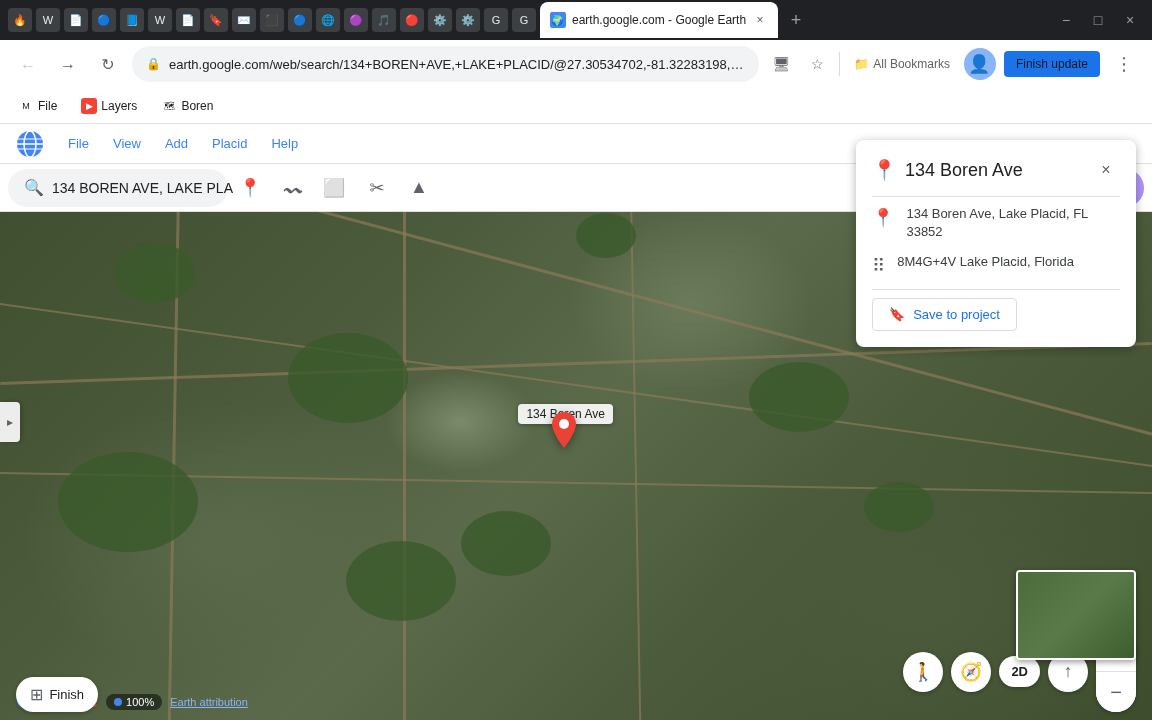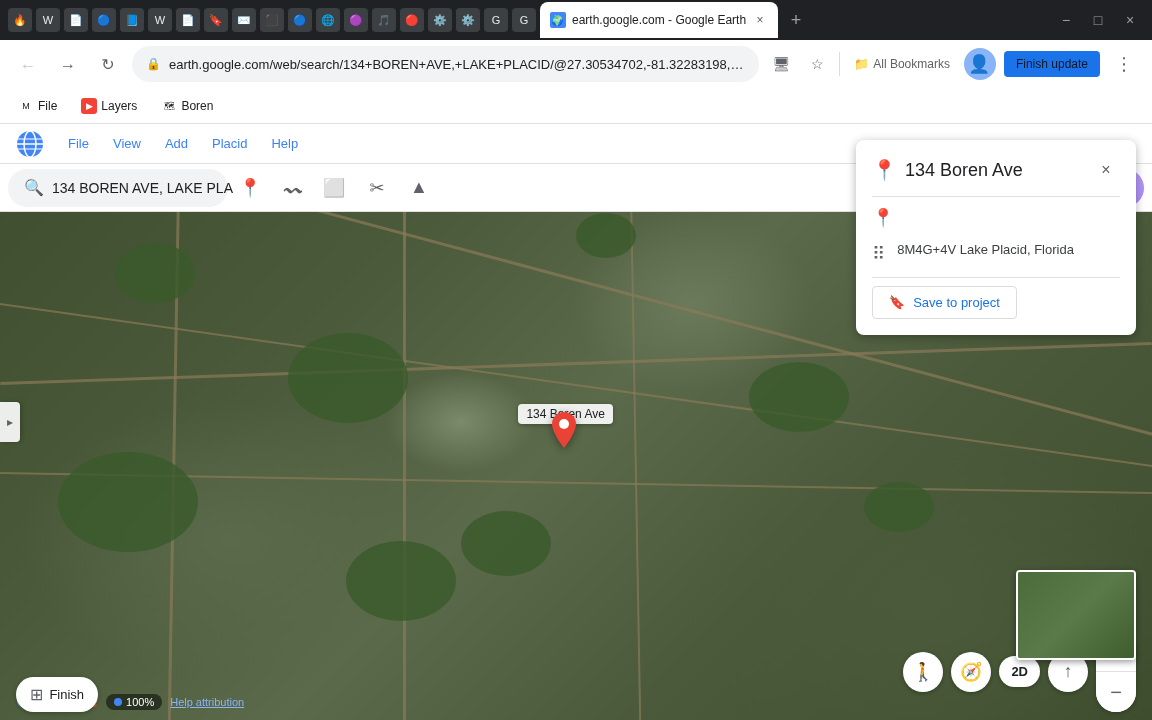--- a/index.html
+++ b/index.html
@@ -400,20 +400,21 @@
             <span style="color:#5f6368; font-size:20px;">📍</span>
             <span class="info-title">134 Boren Ave</span>
           </div>
           <div class="info-close">×</div>
         </div>
 
         <div class="info-divider"></div>
 
         <div class="info-row">
           <span class="info-icon">📍</span>
+          <span class="info-text">134 Boren Ave, Lake Placid, FL 33852</span>
         </div>
 
         <div class="info-row">
           <span class="info-icon">⠿</span>
           <span class="info-text">8M4G+4V Lake Placid, Florida</span>
         </div>
 
         <div class="info-divider"></div>
 
         <button class="save-btn">
@@ -435,21 +436,21 @@
               <span style="color:#ea4335; font-weight:bold; font-size:18px;">o</span>
               <span style="color:#fbbc04; font-weight:bold; font-size:18px;">o</span>
               <span style="color:#4285f4; font-weight:bold; font-size:18px;">g</span>
               <span style="color:#34a853; font-weight:bold; font-size:18px;">l</span>
               <span style="color:#ea4335; font-weight:bold; font-size:18px;">e</span>
             </div>
             <div class="pct-badge">
               <span style="width:8px; height:8px; background:#4285f4; border-radius:50%; display:inline-block;"></span>
               <span>100%</span>
             </div>
-            <span class="data-attr-link">Help attribution</span>
+            <span class="data-attr-link">Earth attribution</span>
           </div>
         </div>
 
         <div class="map-controls-right">
           <div class="map-ctrl-row">
             <div class="map-ctrl-btn">🚶</div>
             <div class="map-ctrl-btn">🧭</div>
             <div class="map-ctrl-2d">2D</div>
             <div class="map-ctrl-btn">↑</div>
             <div class="zoom-ctrl">

